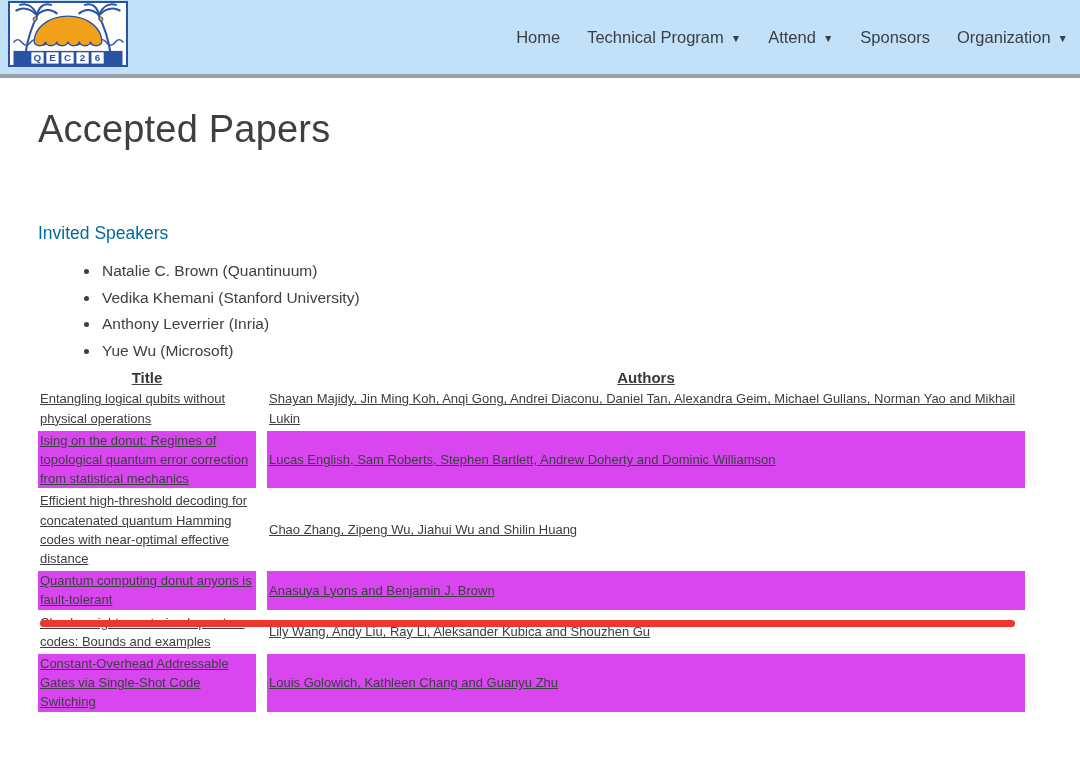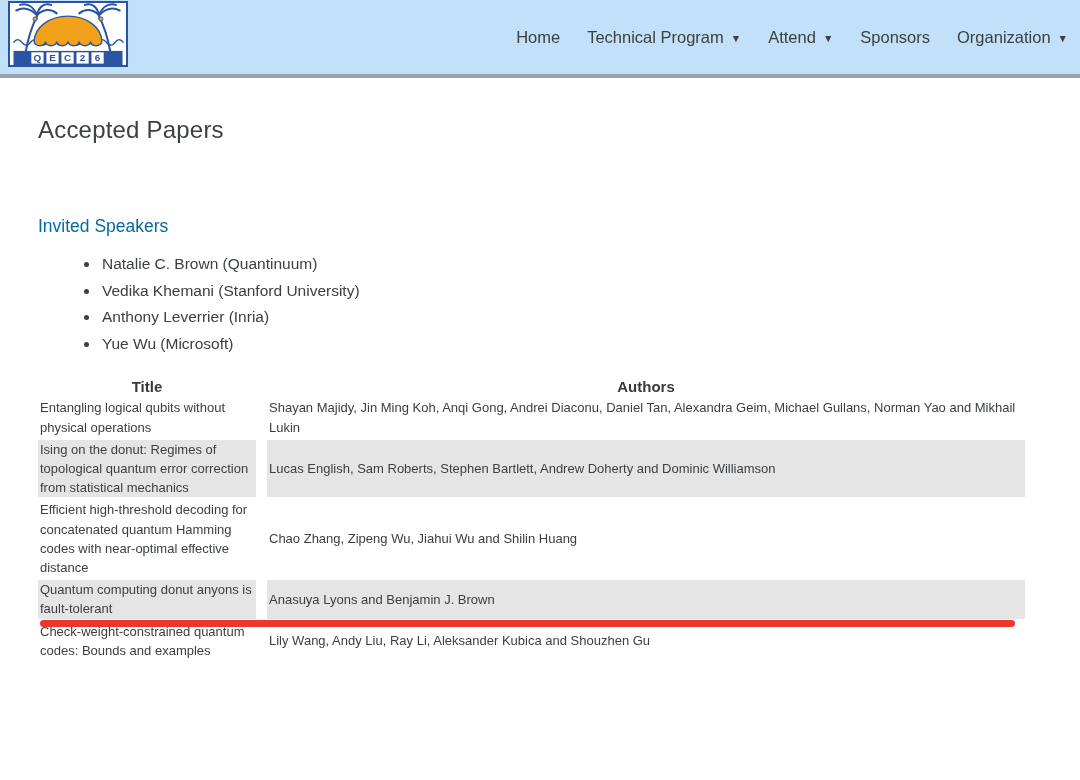--- a/index.html
+++ b/index.html
@@ -22,45 +22,45 @@
   .logo-box svg{display:block;width:100%;height:100%;}
   .nav{
     margin-left:auto;height:74px;display:flex;align-items:center;
     gap:27px;padding-right:12px;font-size:16.5px;color:#3a4045;
   }
   .nav-item{display:flex;align-items:center;gap:7px;cursor:pointer;white-space:nowrap;}
   .nav-arrow{font-size:10.5px;line-height:1;transform:translateY(1px);}
   
   .main{padding:0 40px 0 38px;}
   .page-title{
-    font-size:24px;font-weight:400;color:#3c4043;
-    margin:38px 0 0 0;letter-spacing:.2px;
+    font-size:38px;font-weight:400;color:#3c4043;
+    margin:30px 0 0 0;letter-spacing:.2px;
   }
   .section-heading{font-size:17.5px;font-weight:400;color:#0369a1;margin:0;}
   .invited-heading{margin-top:72px;}
   .speaker-list{margin:14px 0 0 0;padding:0 0 0 62px;list-style:disc;}
   .speaker-list li{
     font-size:15.5px;line-height:26.6px;color:#3c4043;padding-left:2px;
   }
   .talks-heading{margin-top:13px;}
   
   table.talks{
     border-collapse:separate;border-spacing:11px 3px;
-    margin:18px 0 0 -11px;table-layout:fixed;width:1009px;
+    margin:2px 0 0 -11px;table-layout:fixed;width:1009px;text-decoration:underline;
   }
   table.talks th{
     font-size:15px;font-weight:bold;color:#37393c;padding:0;text-align:center;
   }
   table.talks td{
     font-size:13px;line-height:19.2px;color:#3c4043;
     vertical-align:middle;padding:0 2px;word-wrap:break-word;
   }
   col.c-title{width:218px;}
   col.c-authors{width:758px;}
-  tr.alt td{background:#e5e5e5;}
+  tr.alt td{background:#d946ef;}
   
   .red-line{
     position:absolute;left:40px;top:620px;width:975px;height:7px;
     background:#ee372c;border-radius:3.5px;z-index:5;
   }
 </style>
 </head>
 <body>
 
 <div class="header">
@@ -157,17 +157,21 @@
         <td>Chao Zhang, Zipeng Wu, Jiahui Wu and Shilin Huang</td>
       </tr>
       <tr class="alt">
         <td>Quantum computing donut anyons is fault-tolerant</td>
         <td>Anasuya Lyons and Benjamin J. Brown</td>
       </tr>
       <tr>
         <td>Check-weight-constrained quantum codes: Bounds and examples</td>
         <td>Lily Wang, Andy Liu, Ray Li, Aleksander Kubica and Shouzhen Gu</td>
       </tr>
+      <tr class="alt">
+        <td>Constant-Overhead Addressable Gates via Single-Shot Code Switching</td>
+        <td>Louis Golowich, Kathleen Chang and Guanyu Zhu</td>
+      </tr>
     </tbody>
   </table>
 </div>
 
 <div class="red-line"></div>
 
 </body></html>

